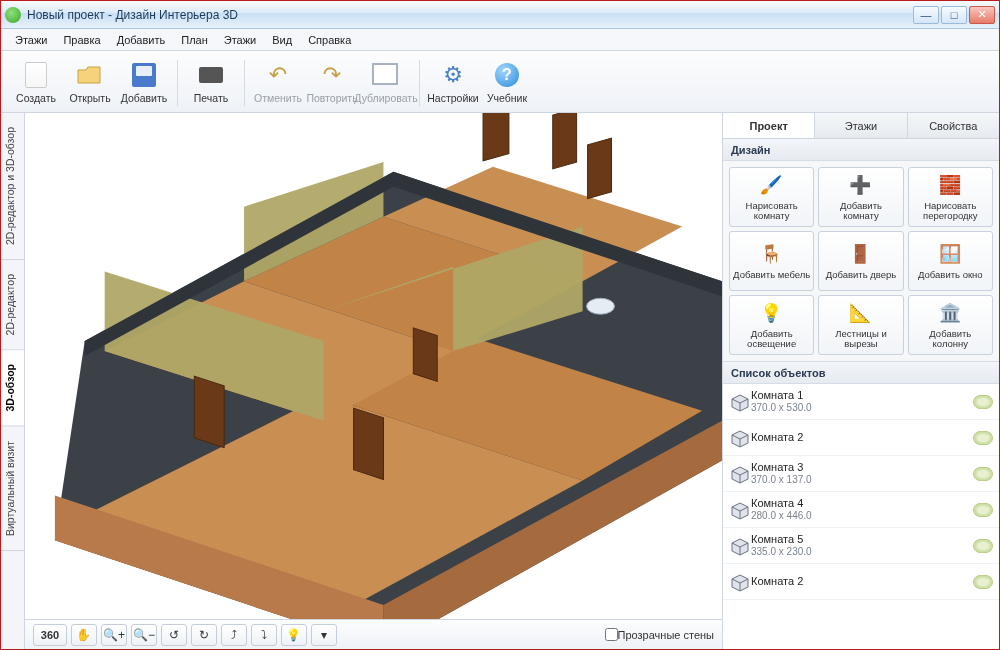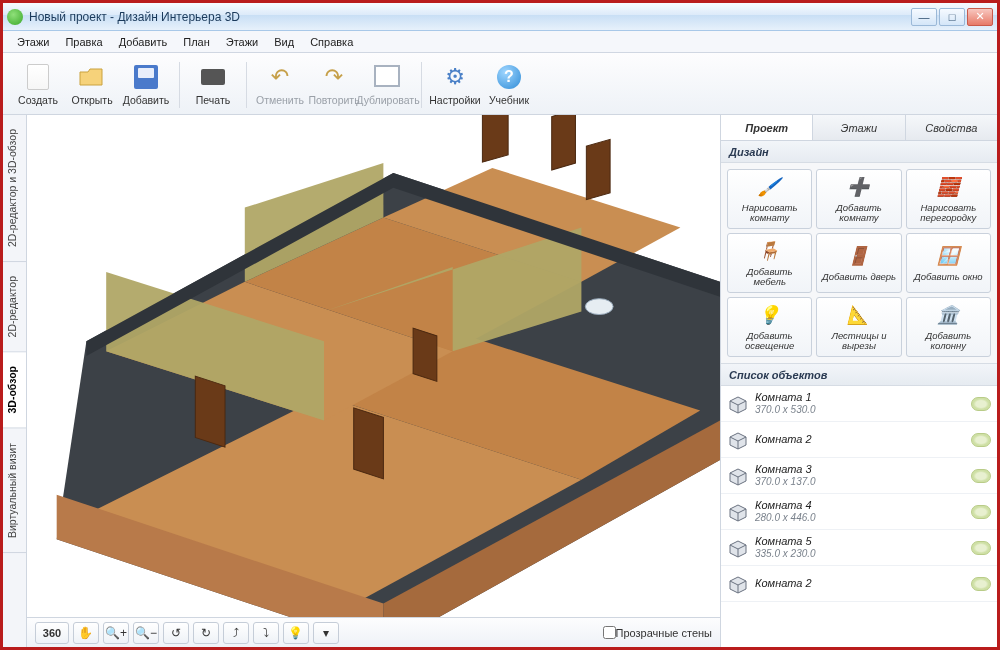--- a/index.html
+++ b/index.html
@@ -1,18 +1,18 @@
 <!DOCTYPE html>
 <html><head>
 <meta charset="utf-8">
 <style>
 * { box-sizing: border-box; margin: 0; padding: 0; font-family: Tahoma, Arial, sans-serif; font-size: 11px; }
 body { background: #fff; width: 1000px; height: 650px; overflow: hidden; }
 
-.window { width: 1000px; height: 650px; border: 3px solid #b91c1c; background: #f0f0f0; display: flex; flex-direction: column; }
+.window { width: 1000px; height: 650px; border: 1px solid #b91c1c; background: #f0f0f0; display: flex; flex-direction: column; }
 
 .titlebar { height: 28px; background: linear-gradient(#f7fbff,#dceaf9 45%,#c9dff5 46%,#e7f1fb); display: flex; align-items: center; padding: 0 4px; border-bottom: 1px solid #a8c8e8; }
 .titlebar .appicon { width: 16px; height: 16px; background: radial-gradient(circle at 40% 35%, #8fe07a, #3aa829); border-radius: 50%; margin-right: 6px; }
 .titlebar .title { flex: 1; color: #1b3a5b; font-size: 12px; }
 .wbtn { width: 26px; height: 18px; margin-left: 2px; border: 1px solid #9bb9d8; background: linear-gradient(#f6faff,#d4e6f8); border-radius: 2px; display: flex; align-items: center; justify-content: center; color: #2a4a6a; }
 .wbtn.close { background: linear-gradient(#f8c7c0,#e77a68); border-color: #c95a4a; color: #fff; }
 
 .menubar { height: 22px; background: #f5f7fb; border-bottom: 1px solid #d0d7e2; display: flex; align-items: center; padding: 0 6px; }
 .menuitem { padding: 3px 8px; color: #222; cursor: default; }
 
@@ -33,35 +33,35 @@
 .scene { flex: 1; position: relative; overflow: hidden; }
 .scene svg { width: 100%; height: 100%; }
 
 .viewbar { height: 30px; border-top: 1px solid #cfd6e0; background: linear-gradient(#fdfdfe,#eef2f7); display: flex; align-items: center; padding: 0 8px; gap: 4px; }
 .vbtn { width: 26px; height: 22px; border: 1px solid #c5cdd8; background: linear-gradient(#fff,#eef2f7); border-radius: 3px; display: flex; align-items: center; justify-content: center; color: #333; font-size: 12px; }
 .vbtn.big { width: 34px; font-size: 9px; font-weight: bold; }
 .vbar-spacer { flex: 1; }
 .chk { display: flex; align-items: center; color: #333; }
 .chk input { margin: 0; }
 
-.rightpanel { width: 276px; background: #f6f7f9; display: flex; flex-direction: column; font-style: italic; }
+.rightpanel { width: 276px; background: #f6f7f9; display: flex; flex-direction: column; }
 .rtabs { height: 26px; display: flex; border-bottom: 1px solid #cfd6e0; background: #eef1f5; }
 .rtab { flex: 1; display: flex; align-items: center; justify-content: center; border-right: 1px solid #cfd6e0; color: #333; background: linear-gradient(#f5f7fa,#e6eaef); cursor: default; }
 .rtab:last-child { border-right: none; }
 .rtab.active { background: #fff; font-weight: bold; }
 
 .section-hd { height: 22px; background: linear-gradient(#f2f5f9,#e6ebf1); border-bottom: 1px solid #d6dce4; display: flex; align-items: center; padding: 0 8px; color: #2a3a52; font-weight: bold; }
 
 .design-grid { padding: 6px; display: grid; grid-template-columns: repeat(3,1fr); gap: 4px; border-bottom: 1px solid #d6dce4; }
 .dbtn { height: 60px; border: 1px solid #c9d1dc; background: linear-gradient(#fff,#f1f4f8); border-radius: 3px; display: flex; flex-direction: column; align-items: center; justify-content: center; gap: 4px; color: #333; cursor: default; }
 .dbtn .dicon { width: 24px; height: 24px; display: flex; align-items: center; justify-content: center; font-size: 18px; }
 .dbtn .dlbl { font-size: 9.5px; text-align: center; line-height: 1.1; padding: 0 2px; }
 
 .objlist { flex: 1; overflow-y: auto; background: #fff; }
-.objrow { height: 36px; display: flex; align-items: center; padding: 0 6px; border-bottom: 1px solid #eef1f5; gap: 6px; }
+.objrow { height: 36px; display: flex; align-items: center; padding: 0 6px; border-bottom: 1px solid #eef1f5; gap: 0; }
 .objrow .oicon { width: 22px; height: 22px; }
 .objrow .oicon svg { width: 22px; height: 22px; }
 .objrow .otext { flex: 1; display: flex; flex-direction: column; line-height: 1.15; }
 .objrow .oname { color: #222; }
 .objrow .odim { color: #7a828c; font-size: 10px; }
 .objrow .eye { width: 20px; height: 14px; background: radial-gradient(ellipse at center,#e8f0d0 40%,#cfe0a6 60%); border: 1px solid #b9cc88; border-radius: 8px; }
 
 
 .ic-new { background: linear-gradient(#fff,#f6f6f6); border: 1px solid #ccc; width: 22px; height: 26px; border-radius: 2px; }
 .ic-open { display: block; }

